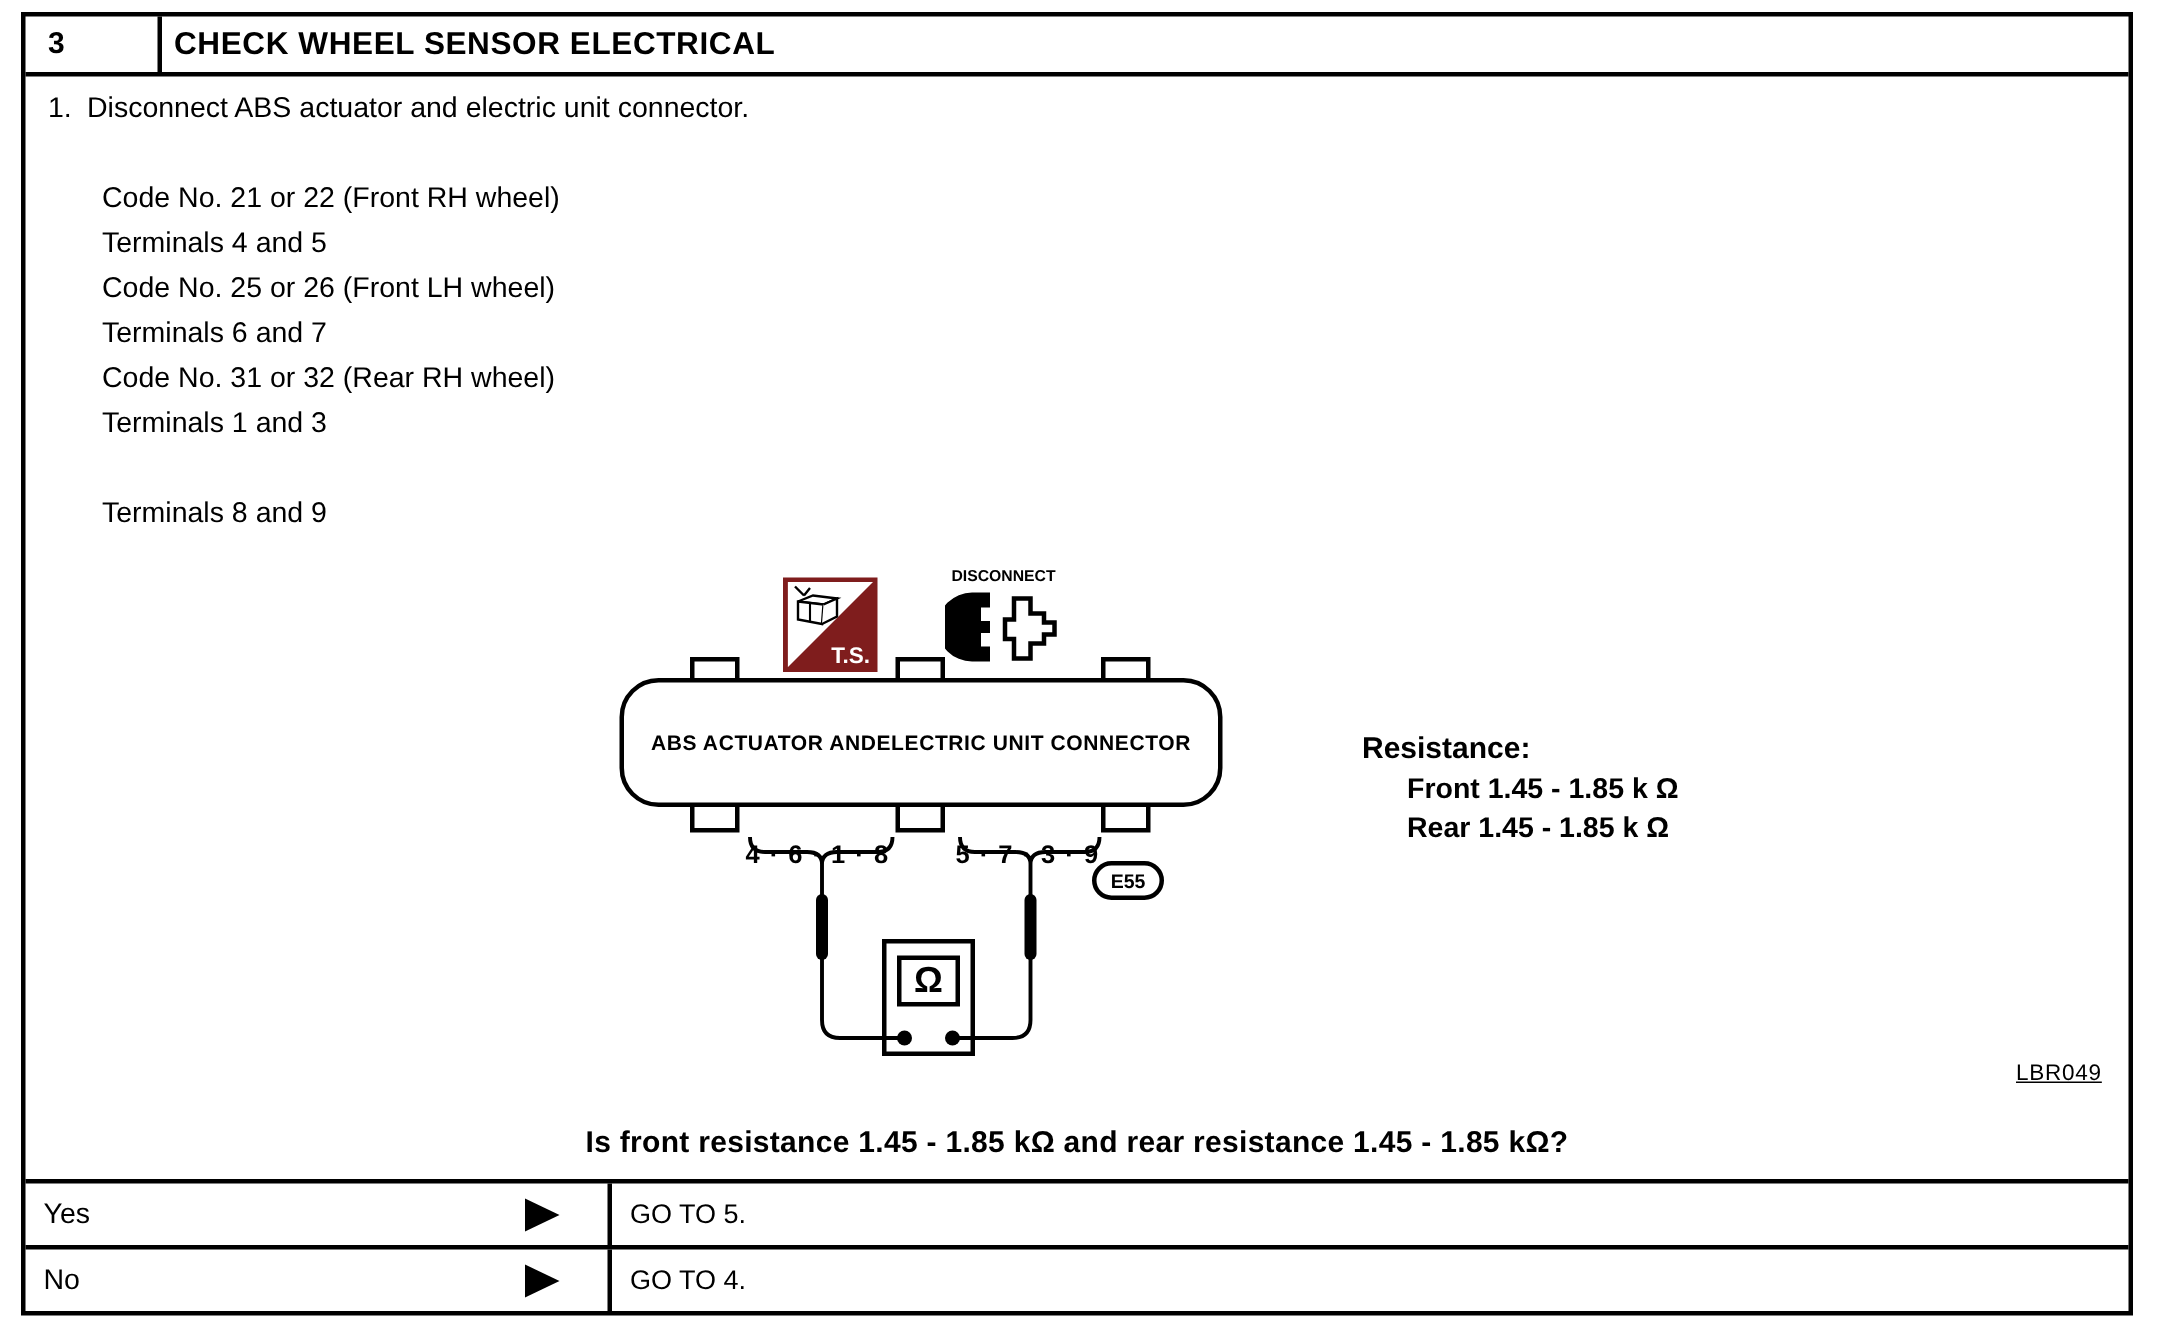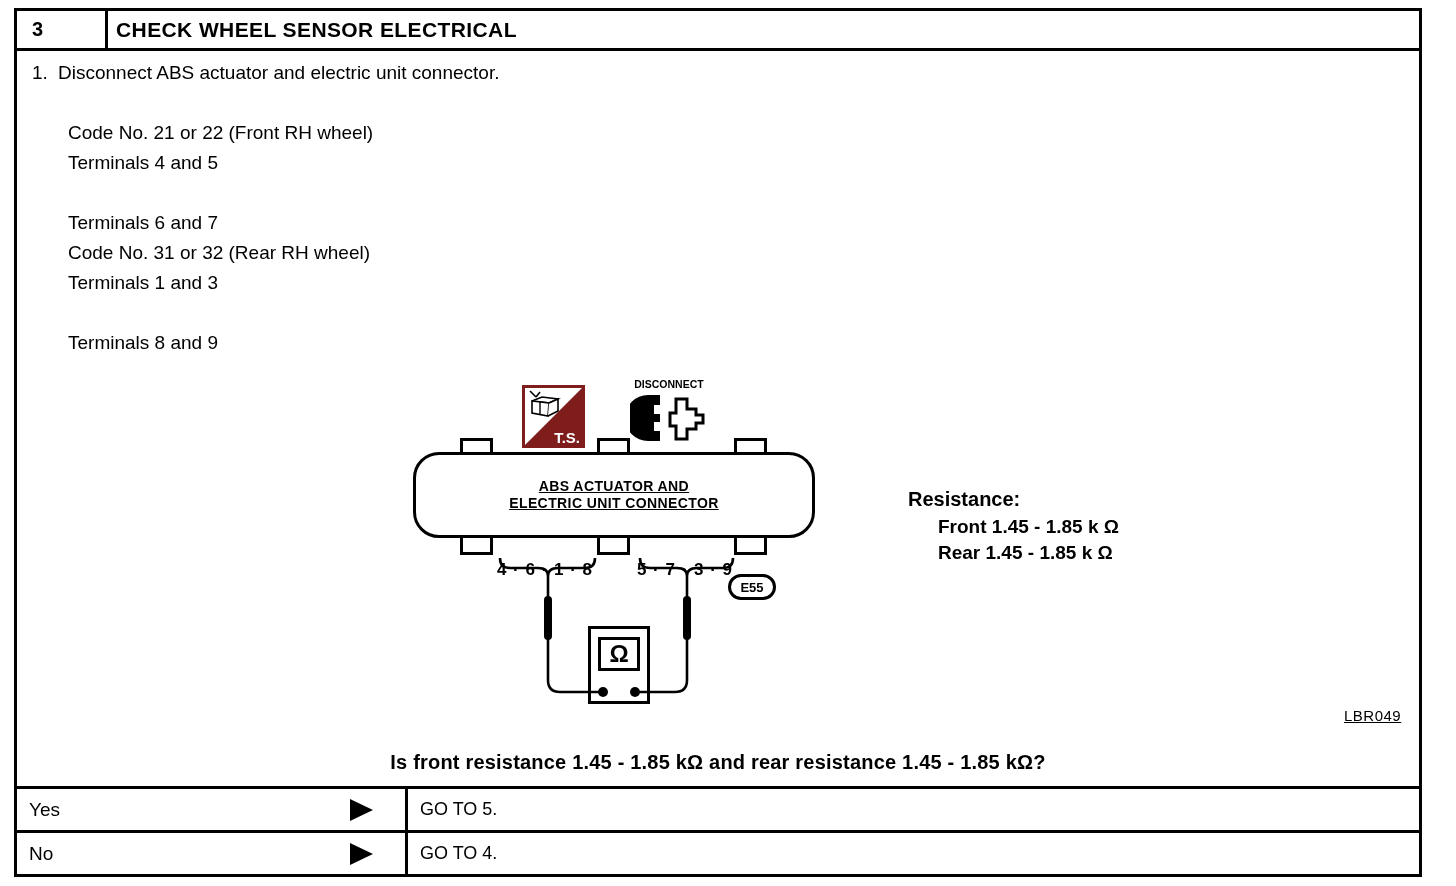--- a/index.html
+++ b/index.html
@@ -36,22 +36,22 @@
   .ts-icon { position: absolute; left: 505px; top: 374px; width: 63px; height: 63px; background: #7f1d1d; }
   .ts-white { position: absolute; left: 3px; top: 3px; right: 3px; bottom: 3px; background: #fff;
               clip-path: polygon(0 0, 100% 0, 0 100%); }
   .ts-label { position: absolute; right: 5px; bottom: 2px; color: #fff; font-weight: bold; font-size: 15px; }
   .disc-label { position: absolute; left: 607px; top: 367px; width: 90px; text-align: center;
                 font-size: 10.5px; font-weight: bold; letter-spacing: 0px; }
   .disc-icon { position: absolute; left: 613px; top: 380px; }
   .connector {
     position: absolute; left: 396px; top: 441px; width: 402px; height: 86px;
     border: 3px solid #000; border-radius: 26px; background: #fff; z-index: 2;
-    display: flex; flex-direction: column; align-items: center; justify-content: center;
-    font-weight: bold; font-size: 14px; line-height: 17px; letter-spacing: 0.4px; text-align: center; text-decoration: underline;
+    display: flex; flex-direction: row; align-items: center; justify-content: center;
+    font-weight: bold; font-size: 14px; line-height: 17px; letter-spacing: 0.4px; text-align: center;
   }
   .tab { position: absolute; width: 33px; height: 23px; border: 3px solid #000; background: #fff; z-index: 1; }
   .tnum { position: absolute; top: 529px; width: 110px; text-align: center;
           font-weight: bold; font-size: 17px; letter-spacing: 1px; white-space: nowrap; margin-top: 20px; }
   .wires { position: absolute; left: 460px; top: 540px; z-index: 5; pointer-events: none; }
   .meter { position: absolute; left: 571px; top: 615px; width: 62px; height: 78px;
            border: 3px solid #000; background: #fff; z-index: 2; }
   .meter-display { position: absolute; left: 7px; top: 8px; width: 42px; height: 34px;
                    border: 3px solid #000; display: flex; align-items: center; justify-content: center;
                    font-weight: bold; font-size: 24px; }
@@ -83,20 +83,21 @@
   <div class="hdr">
     <div class="hdr-num">3</div>
     <div class="hdr-title">CHECK WHEEL SENSOR ELECTRICAL</div>
   </div>
 
   <div class="ins" style="top:51px">
     <span class="n">1.</span><span>Disconnect ABS actuator and electric unit connector.</span>
   </div>
   <div class="detail" style="top:111px">Code No. 21 or 22 (Front RH wheel)</div>
   <div class="detail" style="top:141px">Terminals 4 and 5</div>
+  <div class="detail" style="top:171px">Code No. 25 or 26 (Front LH wheel)</div>
   <div class="detail" style="top:201px">Terminals 6 and 7</div>
   <div class="detail" style="top:231px">Code No. 31 or 32 (Rear RH wheel)</div>
   <div class="detail" style="top:261px">Terminals 1 and 3</div>
   <div class="detail" style="top:321px">Terminals 8 and 9</div>
 
   <div class="ts-icon">
     <div class="ts-white"></div>
     <svg width="36" height="32" viewBox="0 0 36 32" style="position:absolute;left:5px;top:4px">
       <path d="M9,8 L3,2 M9,8 L13,3" stroke="#000" stroke-width="1.6" fill="none"></path>
       <path d="M5,12 L15,8 L31,10 L22,14 Z" fill="#fff" stroke="#000" stroke-width="1.6"></path>

